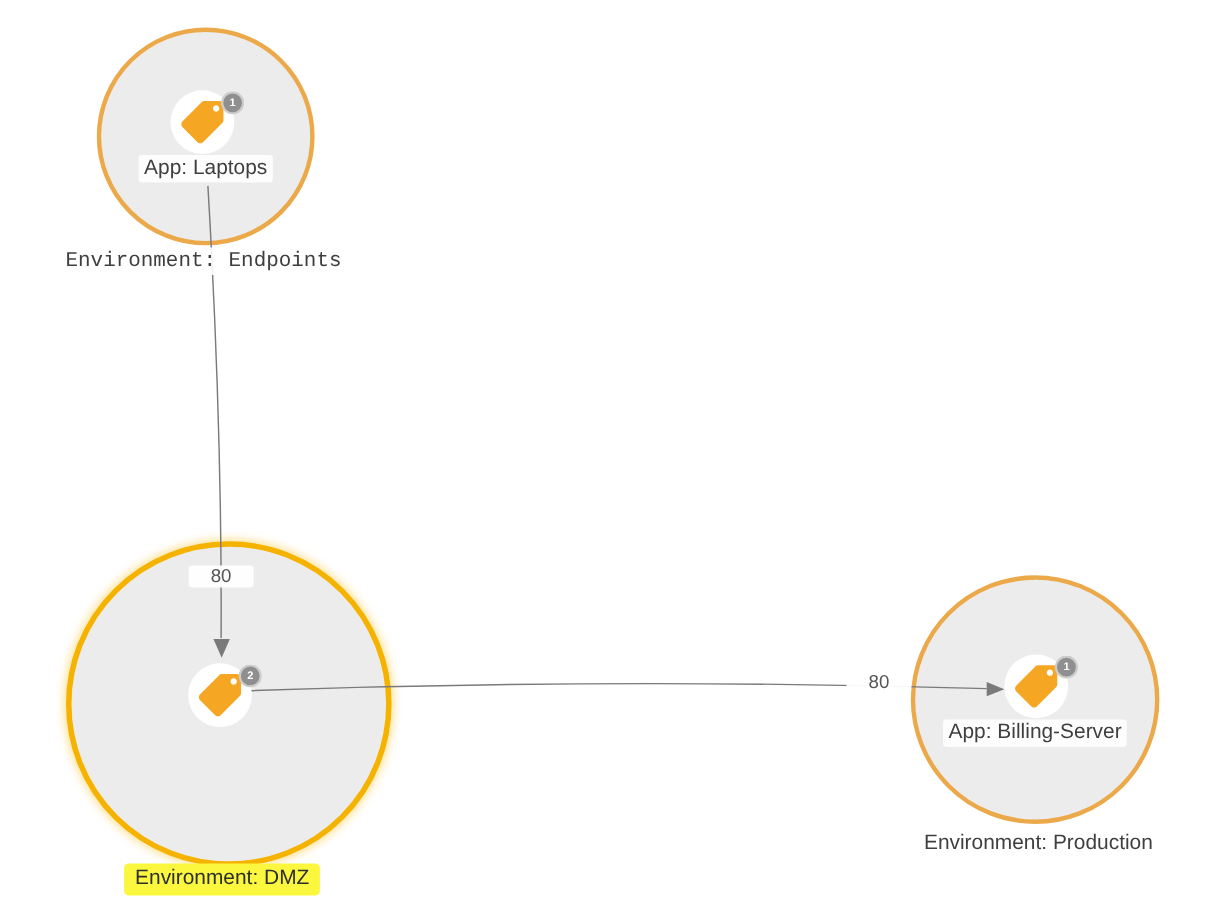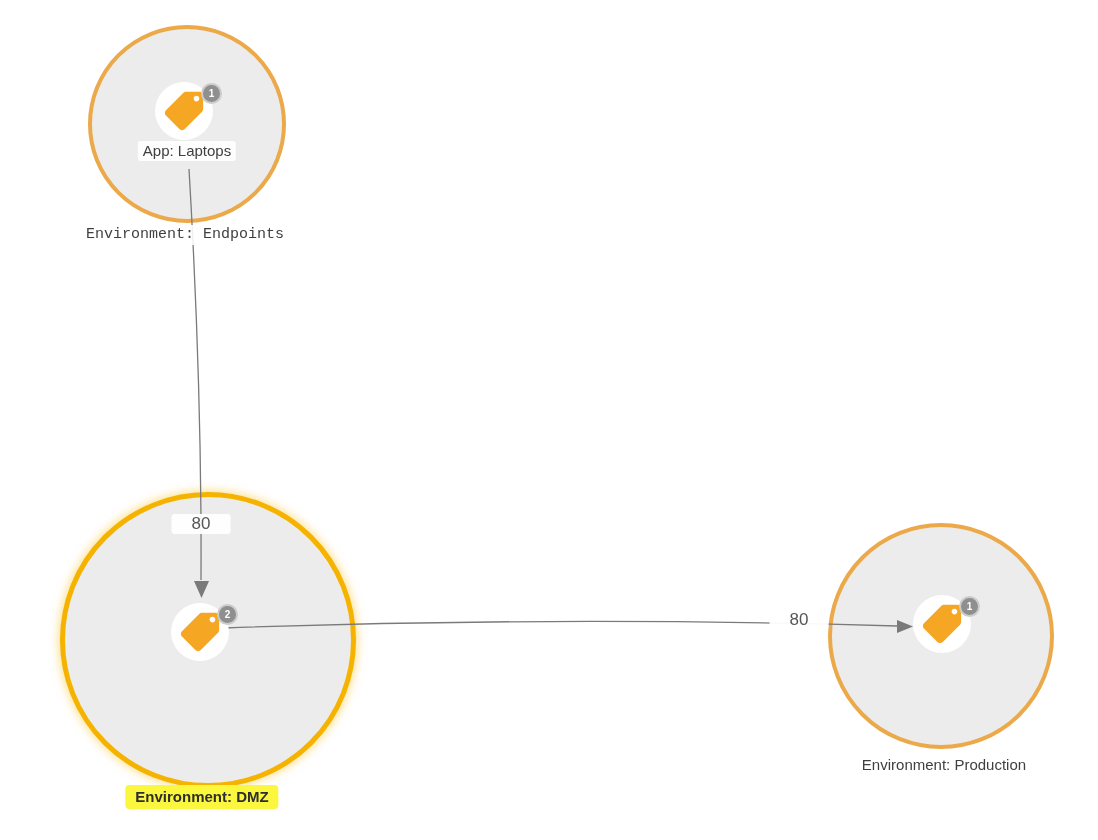--- a/index.html
+++ b/index.html
@@ -71,36 +71,36 @@
     justify-content: center;
     line-height: 1;
   }
 
   
   .lbl {
     position: absolute;
     transform: translateX(-50%);
     white-space: nowrap;
     color: var(--label-text);
-    font-size: 15px;
+    font-size: 19px;
     background: rgba(255,255,255,0.88);
     padding: 1px 5px;
     border-radius: 3px;
     z-index: 4;
     line-height: 1.2;
   }
   .lbl.app-laptops    { left: 187px; top: 141px; }
   .lbl.app-access     { left: 204px; top: 659px; }
   .lbl.app-billing    { left: 941px; top: 654px; }
   .lbl.env-endpoints  { left: 185px; top: 225px; font-family: Liberation Mono, monospace; }
   .lbl.env-production { left: 944px; top: 755px; }
   .lbl.env-dmz {
     left: 202px; top: 785px;
     background: var(--highlight-bg);
-    font-weight: bold;
+    font-weight: normal;
     color: #2e2e2e;
     padding: 3px 10px;
     border-radius: 4px;
   }
   .lbl.port {
     font-size: 17px;
     color: #565656;
     background: rgba(255,255,255,0.95);
     padding: 0 20px;
     z-index: 4;
@@ -143,20 +143,21 @@
   </div>
 
   <div class="node-icon billing">
     <svg class="tag" viewBox="0 0 24 24">
       <path transform="translate(24,0) scale(-1,1)" fill="var(--tag-icon)" d="M21.41 11.58l-9-9C12.05 2.22 11.55 2 11 2H4c-1.1 0-2 .9-2 2v7c0 .55.22 1.05.59 1.42l9 9c.36.36.86.58 1.41.58.55 0 1.05-.22 1.41-.59l7-7c.37-.36.59-.86.59-1.41 0-.55-.22-1.06-.59-1.42zM5.5 7C4.67 7 4 6.33 4 5.5S4.67 4 5.5 4 7 4.67 7 5.5 6.33 7 5.5 7z"></path>
     </svg>
     <span class="badge">1</span>
   </div>
 
   <div class="lbl app-laptops">App: Laptops</div>
+  <div class="lbl app-billing">App: Billing-Server</div>
 
   <div class="lbl env-endpoints">Environment: Endpoints</div>
   <div class="lbl env-dmz">Environment: DMZ</div>
   <div class="lbl env-production">Environment: Production</div>
 
   <div class="lbl port port-vertical">80</div>
   <div class="lbl port port-horizontal">80</div>
 
 </div>
 

